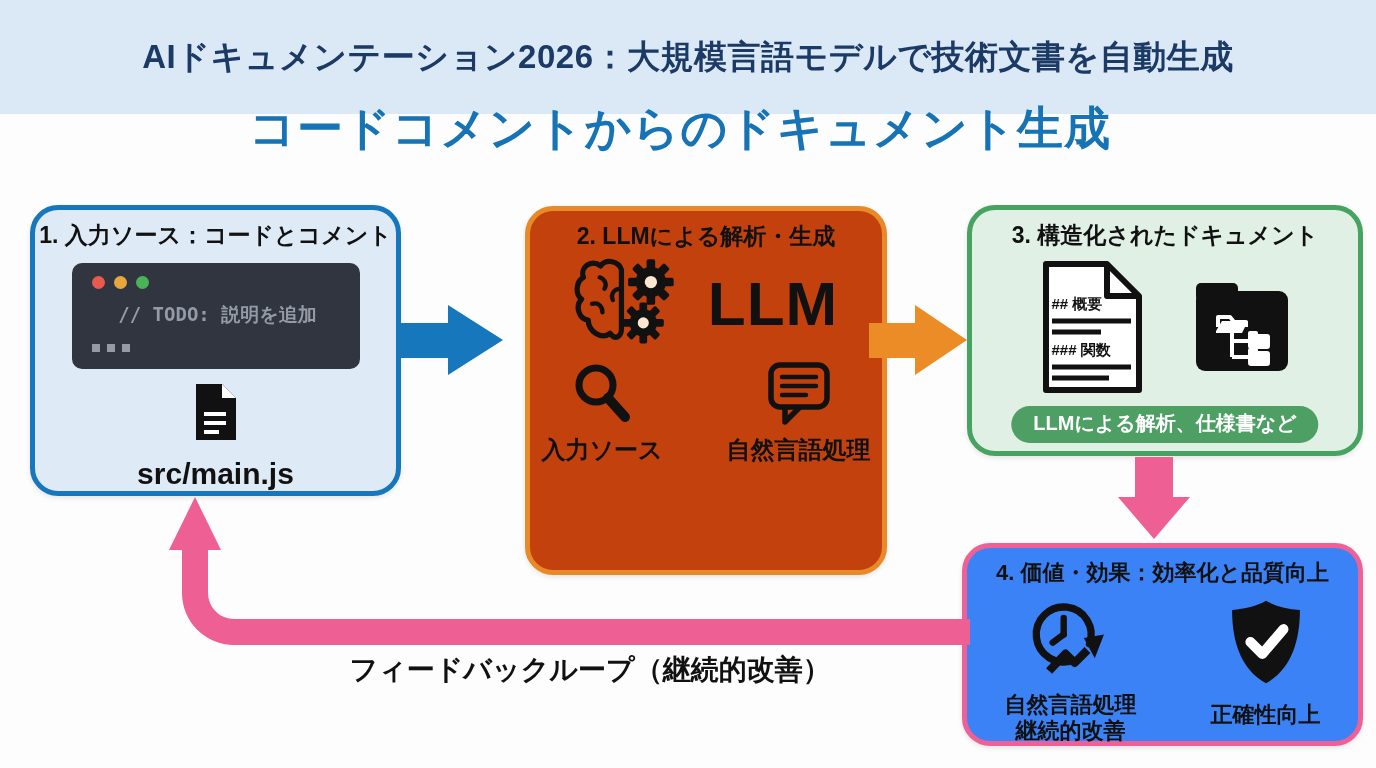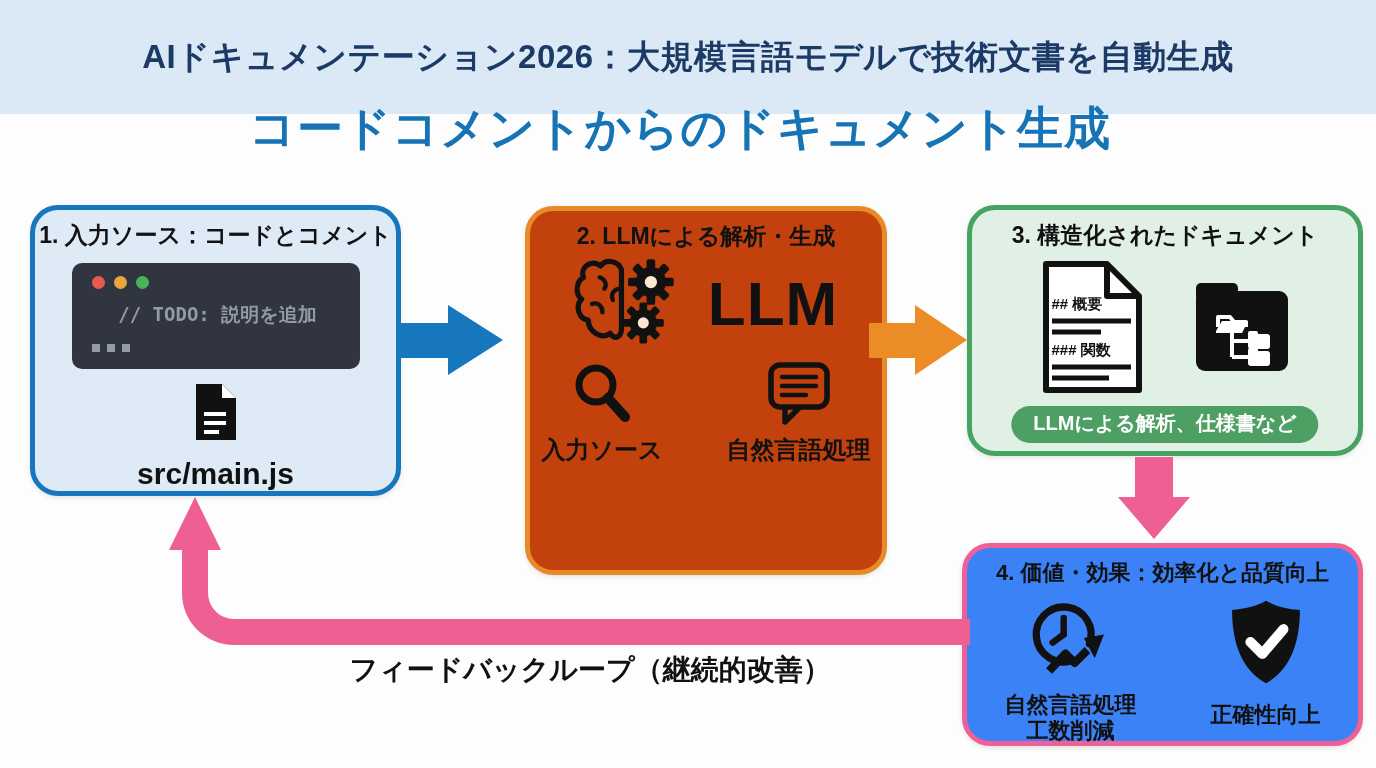--- a/index.html
+++ b/index.html
@@ -230,21 +230,21 @@
           <svg width="92" height="86" viewBox="0 0 100 94">
             <path d="M52.3 70.2 A30 30 0 1 1 70.2 52.3" fill="none" stroke="#111" stroke-width="8" stroke-linecap="round"></path>
             <line x1="42" y1="42" x2="42" y2="24" stroke="#111" stroke-width="7" stroke-linecap="round"></line>
             <line x1="42" y1="42" x2="30" y2="51" stroke="#111" stroke-width="7" stroke-linecap="round"></line>
             <polyline points="26,82 44,63 54,73 68,59" fill="none" stroke="#111" stroke-width="9" stroke-linejoin="round"></polyline>
             <polygon points="86,42 64,46 76,68" fill="#111"></polygon>
           </svg>
         </span>
         <span class="benefit-label">
           <span>自然言語処理</span><br>
-          <span>工数削減</span>
+          <span>継続的改善</span>
         </span>
       </div>
       <div class="benefit">
         <span style="display:block;margin-top:2px;">
           <svg width="84" height="88" viewBox="0 0 90 96">
             <path d="M45 3 C 55 9, 68 12, 82 13 C 82 48, 72 78, 45 93 C 18 78, 8 48, 8 13 C 22 12, 35 9, 45 3 Z" fill="#111"></path>
             <path d="M28 48 L41 61 L64 34" fill="none" stroke="#fff" stroke-width="11" stroke-linecap="round" stroke-linejoin="round"></path>
           </svg>
         </span>
         <span class="benefit-label" style="margin-top:12px;">

